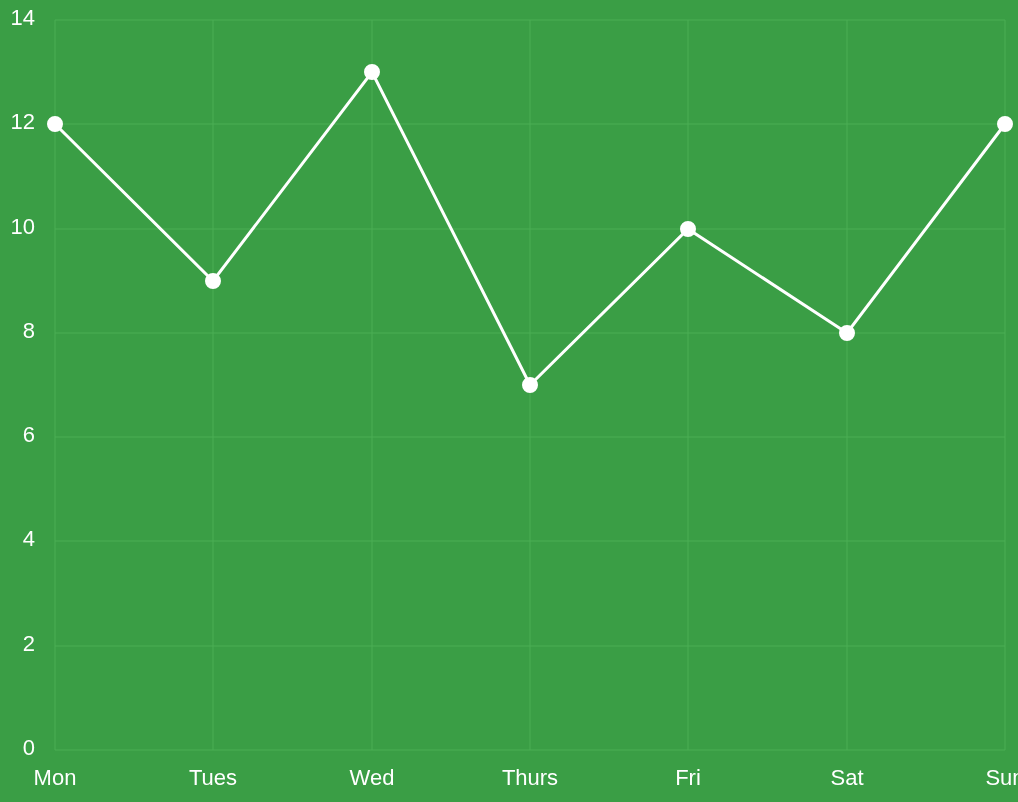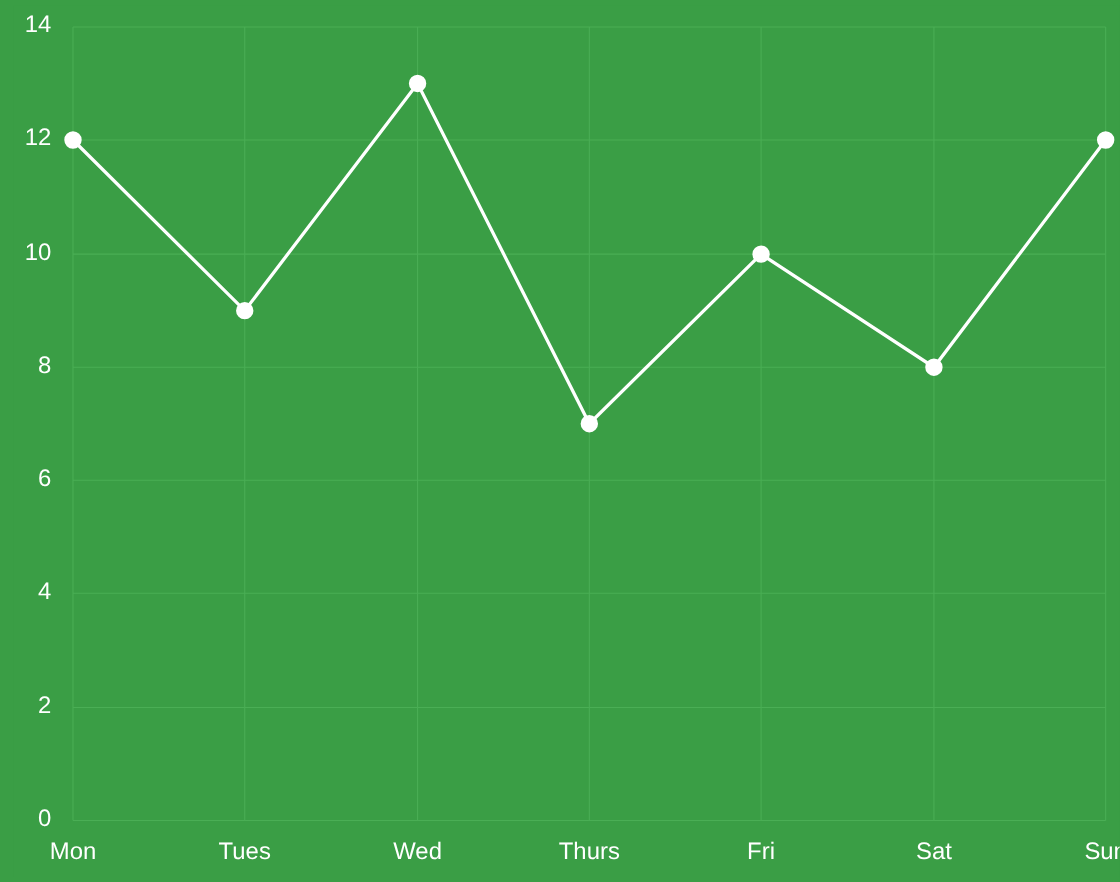--- a/index.html
+++ b/index.html
@@ -8,21 +8,20 @@
       width: 1018px;
       height: 802px;
       overflow: hidden;
       font-family: Arial, sans-serif;
     }
     .chart-container {
       width: 1018px;
       height: 802px;
       background: #3a9e45;
       position: relative;
-      padding-left: 12px;
     }
     svg {
       width: 100%;
       height: 100%;
     }
   </style>
 </head>
 <body>
 
 <div class="chart-container">

